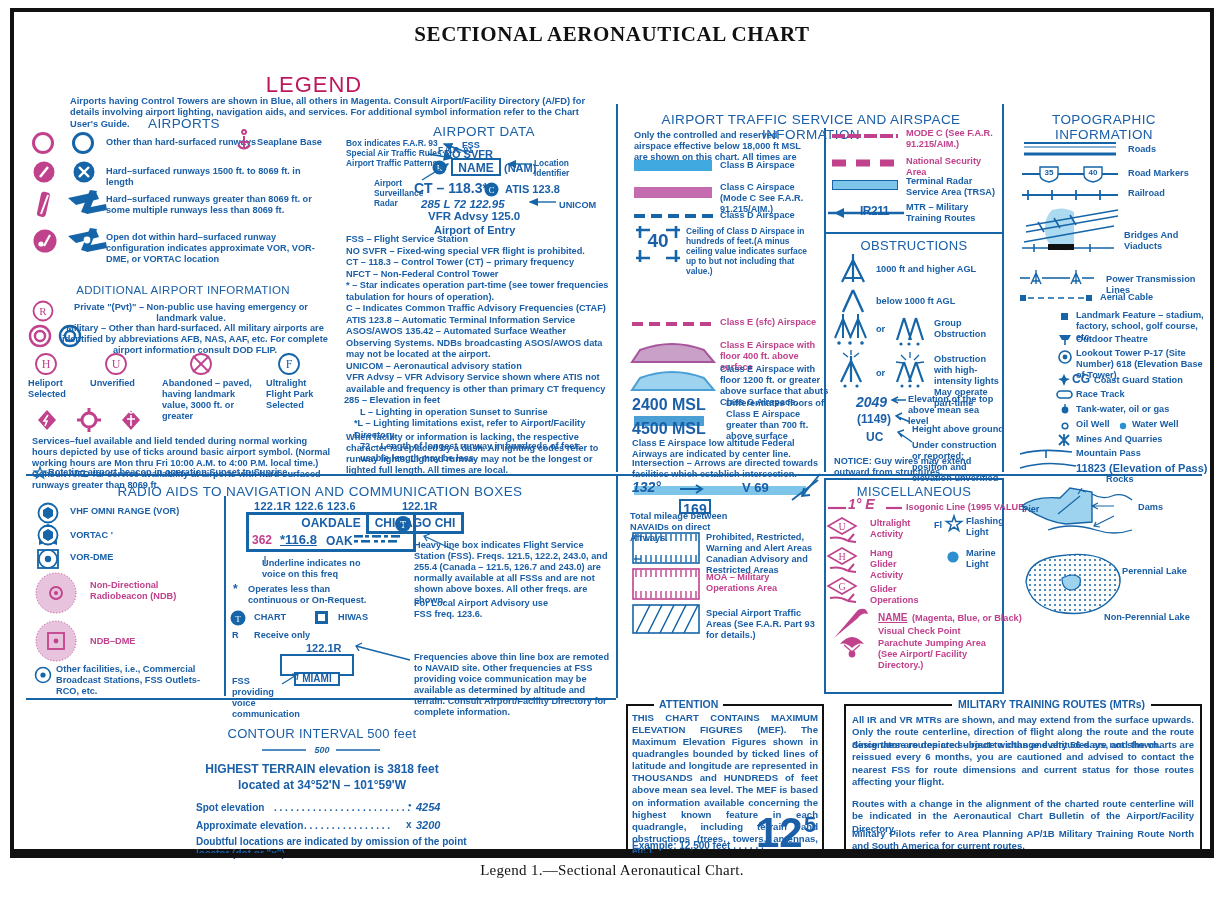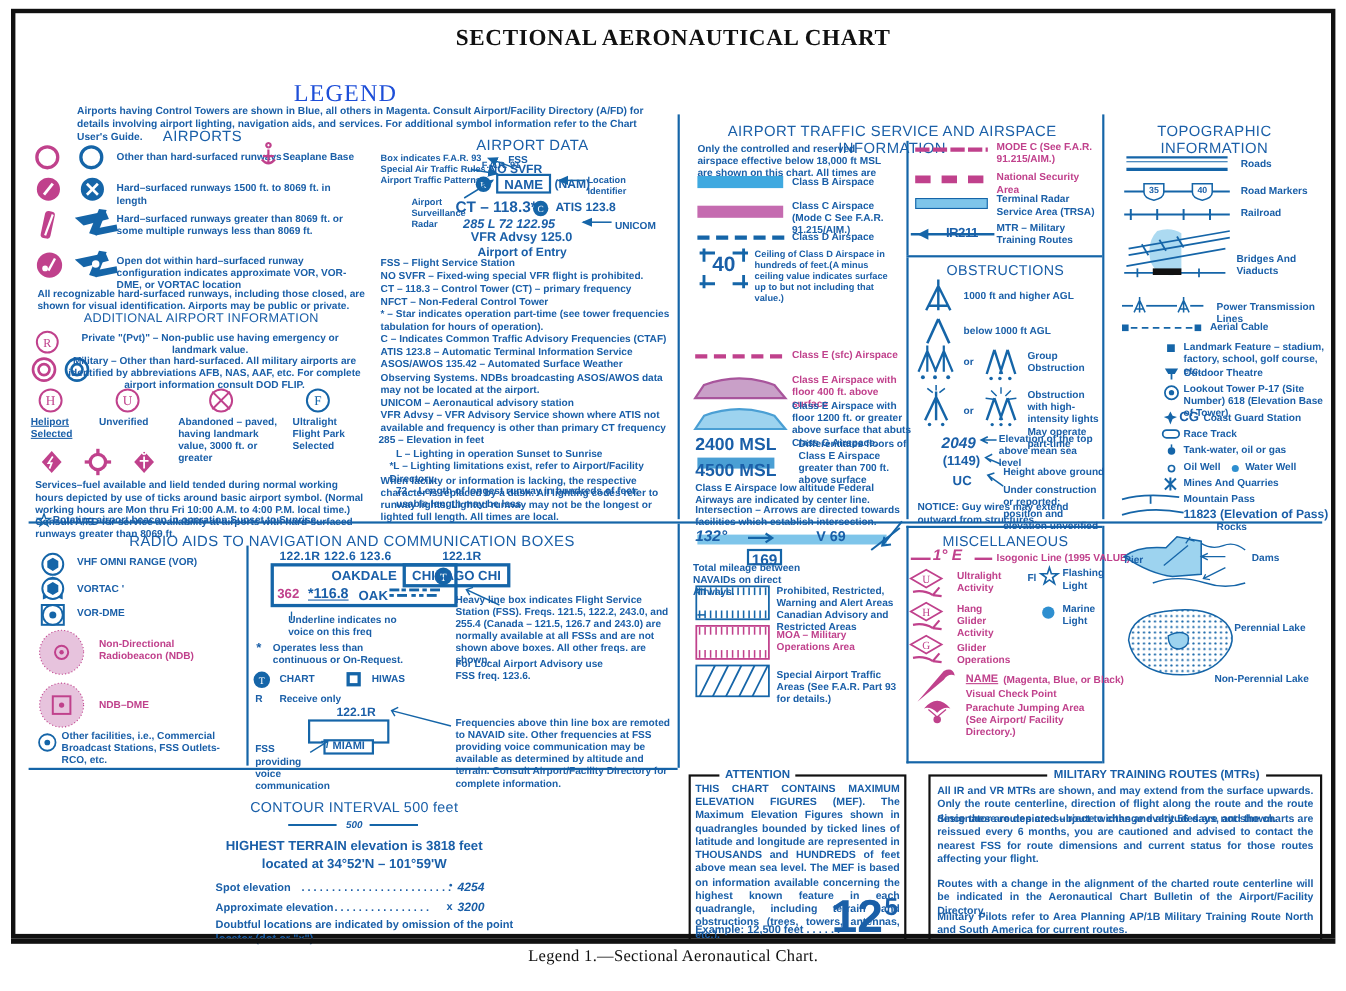--- a/index.html
+++ b/index.html
@@ -4,21 +4,21 @@
 <style>
   html,body{margin:0;padding:0;background:#fff;}
   body{width:1224px;height:901px;font-family:"Liberation Sans",sans-serif;color:#1a5fa8;}
   #page{position:relative;width:1224px;height:901px;background:#ffffff;box-sizing:border-box;}
   .frame{position:absolute;left:10px;top:8px;width:1204px;height:845px;border:4px solid #111;box-sizing:border-box;background:#fff;}
   .mag{color:#c0418c;}
   .title{position:absolute;left:0;top:10px;width:100%;text-align:center;color:#111;
          font-family:"Liberation Serif",serif;font-weight:bold;font-size:21px;letter-spacing:.6px;}
   .subtitle{position:absolute;left:0;top:36px;width:100%;text-align:center;color:#111;
          font-family:"Liberation Serif",serif;font-weight:bold;font-size:17px;letter-spacing:.4px;}
-  .legend-word{position:absolute;left:200px;top:60px;width:200px;text-align:center;font-size:22px;letter-spacing:1px;color:#1d4ed8;font-family:Liberation Serif, serif;}
+  .legend-word{position:absolute;left:200px;top:60px;width:200px;text-align:center;font-size:22px;letter-spacing:1px;color:#be185d;}
   .intro{position:absolute;left:56px;top:84px;width:530px;font-size:9.3px;line-height:1.22;font-weight:bold;}
   .colhead{text-align:center;font-size:13.5px;letter-spacing:.4px;font-weight:normal;}
   .sub-h{text-align:center;font-size:11.5px;letter-spacing:.3px;}
   .tx{font-size:9.2px;line-height:1.2;font-weight:bold;}
   .tx8{font-size:8.4px;line-height:1.2;font-weight:bold;}
   .tx10{font-size:10px;line-height:1.22;font-weight:bold;}
   .abs{position:absolute;}
   .vline{position:absolute;background:#1565a8;}
   .hline{position:absolute;background:#1565a8;}
   .box{position:absolute;border:2px solid #1565a8;box-sizing:border-box;}
@@ -106,21 +106,20 @@
   <div class="abs" style="left:52px;top:214px;">
     <svg width="44" height="32" viewBox="0 0 44 32">
       <path d="M2 10 L30 4 L33 11 L10 17 Z" fill="#1565a8"></path>
       <path d="M24 2 L31 3 L22 26 L15 24 Z" fill="#1565a8"></path>
       <path d="M20 20 L40 16 L41 22 L21 26 Z" fill="#1565a8"></path>
       <circle cx="21" cy="14" r="3.4" fill="#fff"></circle>
     </svg>
   </div>
   <div class="abs tx" style="left:92px;top:220px;width:225px;">Open dot within hard–surfaced runway configuration indicates approximate VOR, VOR-DME, or VORTAC location</div>
 
-  <div class="abs tx" style="left:20px;top:250px;width:300px;">All recognizable hard-surfaced runways, including those closed, are shown for visual identification. Airports may be public or private.</div>
 
   
   <div class="abs sub-h" style="left:24px;top:272px;width:290px;">ADDITIONAL AIRPORT INFORMATION</div>
   <div class="abs" style="left:18px;top:288px;">
     <svg width="22" height="22">
           <circle cx="11" cy="11" r="9.5" fill="none" stroke="#c0418c" stroke-width="1.8"></circle>
           <text x="11" y="15" font-size="11" fill="#c0418c" text-anchor="middle" font-family="Liberation Serif,serif">R</text>
         </svg>
   </div>
   <div class="abs tx" style="left:46px;top:290px;width:262px;text-align:center;">Private "(Pvt)" – Non-public use having emergency or landmark value.</div>
@@ -138,21 +137,21 @@
         </svg>
   </div>
   <div class="abs tx" style="left:46px;top:311px;width:270px;text-align:center;">Military – Other than hard-surfaced. All military airports are identified by abbreviations AFB, NAS, AAF, etc. For complete airport information consult DOD FLIP.</div>
 
   <div class="abs" style="left:20px;top:340px;">
     <svg width="24" height="24">
           <circle cx="12" cy="12" r="10" fill="none" stroke="#c0418c" stroke-width="1.8"></circle>
           <text x="12" y="16" font-size="12" fill="#c0418c" text-anchor="middle" font-family="Liberation Serif,serif">H</text>
         </svg>
   </div>
-  <div class="abs tx" style="left:14px;top:366px;width:64px;text-decoration:underline;">Heliport Selected</div>
+  <div class="abs tx" style="left:14px;top:366px;width:64px;">Heliport Selected</div>
 
   <div class="abs" style="left:90px;top:340px;">
     <svg width="24" height="24">
           <circle cx="12" cy="12" r="10" fill="none" stroke="#c0418c" stroke-width="1.8"></circle>
           <text x="12" y="16" font-size="12" fill="#c0418c" text-anchor="middle" font-family="Liberation Serif,serif">U</text>
         </svg>
   </div>
   <div class="abs tx" style="left:76px;top:366px;width:70px;">Unverified</div>
 
   <div class="abs" style="left:175px;top:340px;">

